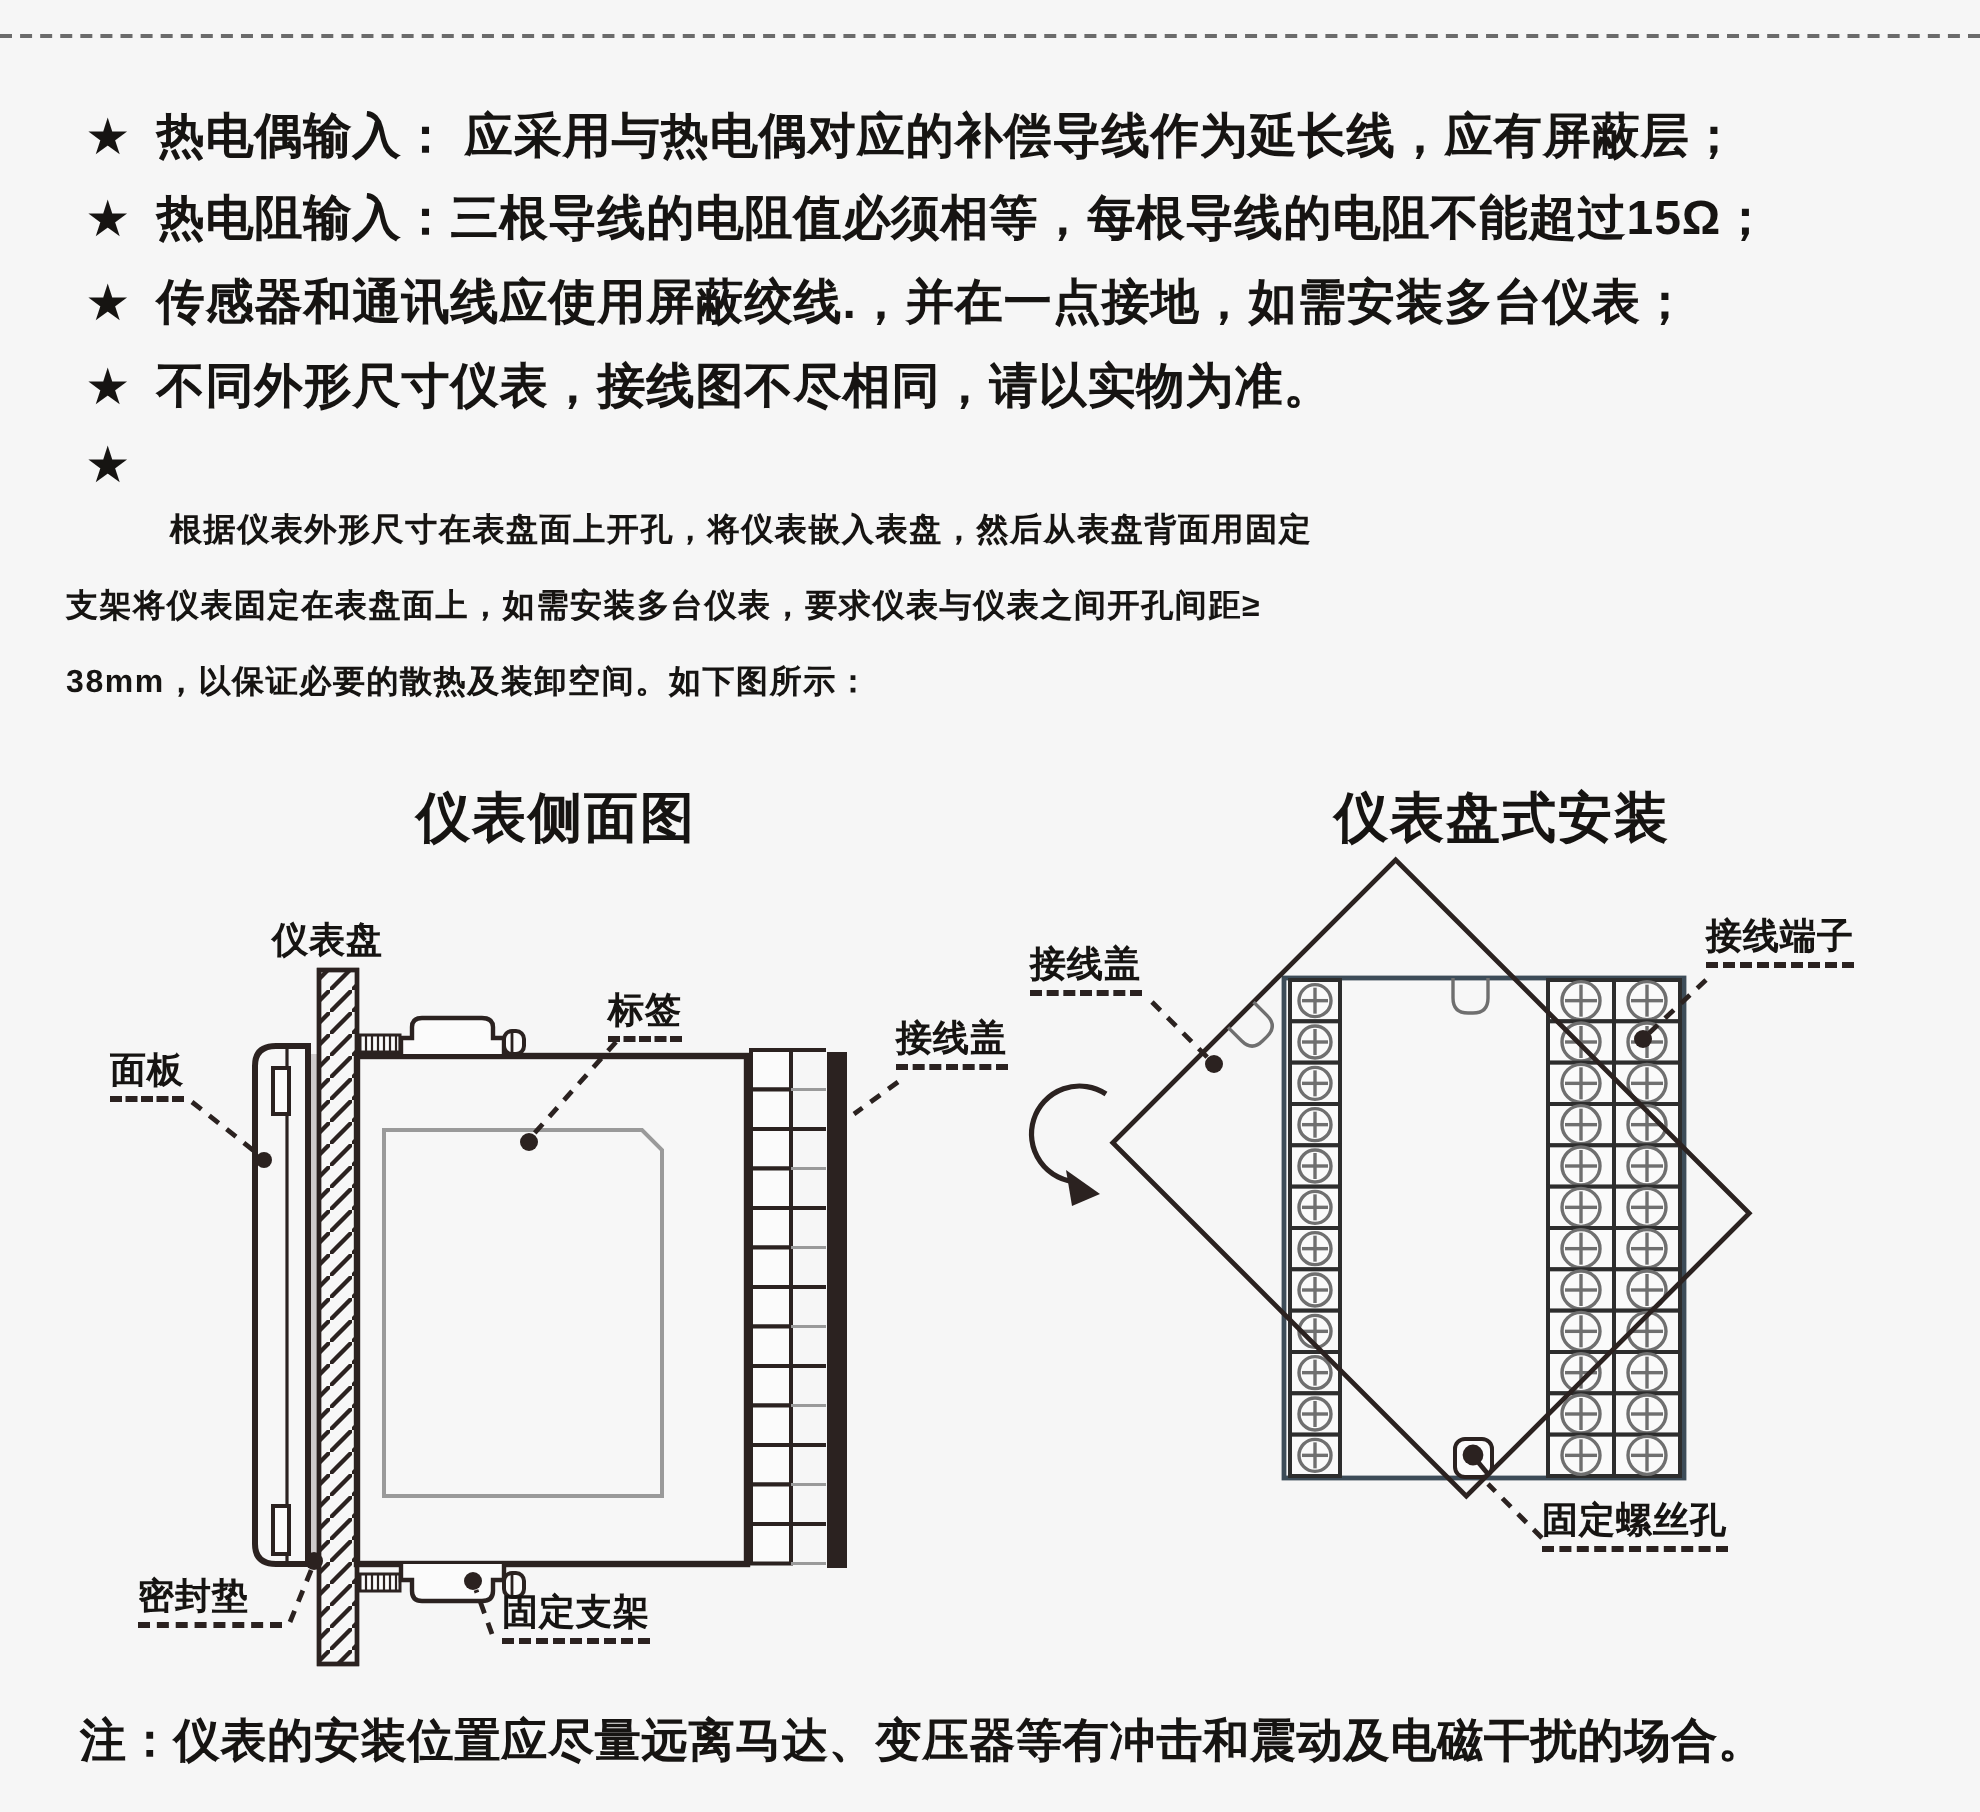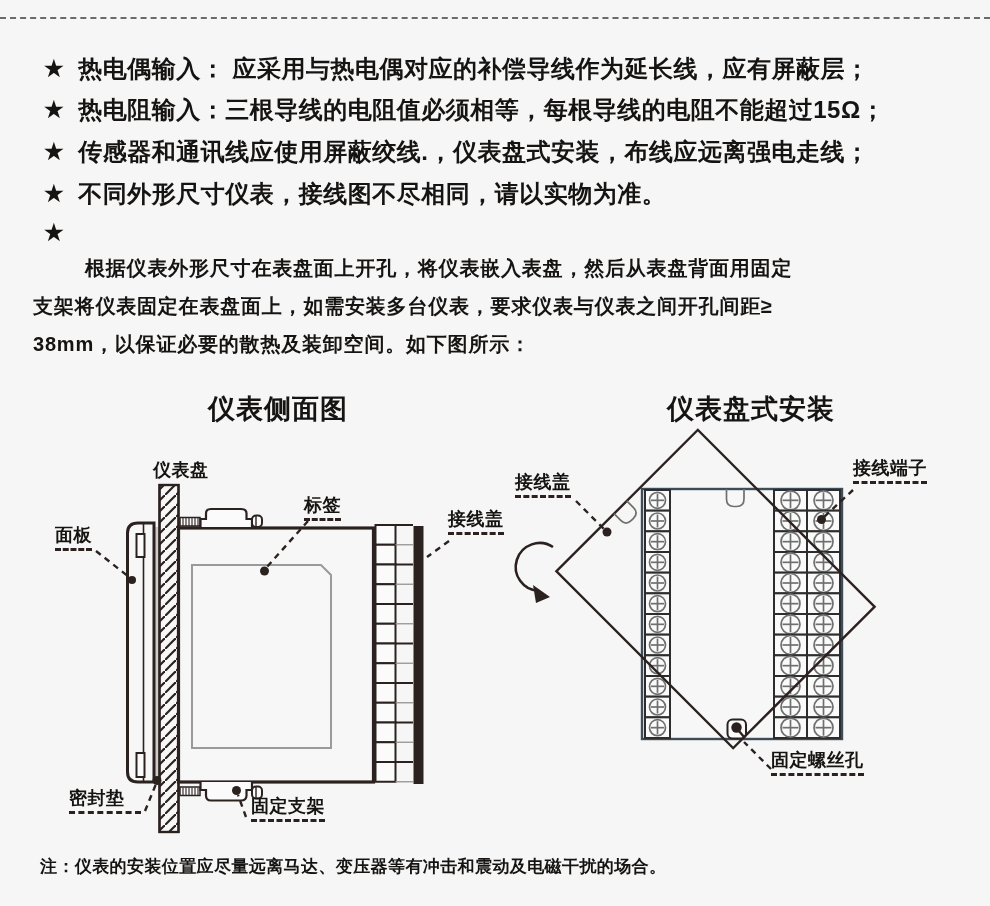--- a/index.html
+++ b/index.html
@@ -3,44 +3,44 @@
 <meta charset="utf-8">
 <style>
   html,body{margin:0;padding:0;}
   body{width:990px;height:906px;background:#f6f6f6;position:relative;overflow:hidden;
        font-family:"Liberation Sans", sans-serif;color:#161412;}
   .abs{position:absolute;}
   .top-dash{left:0;top:17px;width:990px;height:0;border-top:2.5px dashed #6b6b6b;}
   .bullet-row{display:flex;align-items:flex-start;left:44px;font-weight:700;font-size:24px;
               letter-spacing:0.5px;white-space:nowrap;line-height:1.1;}
   .bullet-star{font-size:22px;margin-right:14px;transform:translateY(1px);}
-  .para-line{left:33px;font-weight:700;font-size:20px;letter-spacing:0.8px;white-space:nowrap;line-height:1.1;}
+  .para-line{left:33px;font-weight:700;font-size:16px;letter-spacing:0.8px;white-space:nowrap;line-height:1.1;}
   .para-indent{padding-left:52px;}
   .fig-title{font-family:Liberation Mono, monospace;font-weight:700;font-size:27px;letter-spacing:1px;white-space:nowrap;}
-  .note{left:40px;top:855px;font-weight:700;font-size:17px;letter-spacing:0.4px;white-space:nowrap;}
+  .note{left:40px;top:855px;font-weight:700;font-size:23px;letter-spacing:0.4px;white-space:nowrap;}
   .dlabel{font-weight:700;font-size:18px;letter-spacing:0.5px;white-space:nowrap;line-height:1;}
   .dunder{padding-bottom:4px;border-bottom:3px dashed #2b2220;display:inline-block;}
   svg{position:absolute;left:0;top:0;}
 </style>
 </head>
 <body>
 
 <div class="abs top-dash"></div>
 
 <div class="abs bullet-row" style="top:56px">
   <span class="bullet-star">★</span>
   <span>热电偶输入： 应采用与热电偶对应的补偿导线作为延长线，应有屏蔽层；</span>
   </div>
 <div class="abs bullet-row" style="top:97px">
   <span class="bullet-star">★</span>
   <span>热电阻输入：三根导线的电阻值必须相等，每根导线的电阻不能超过15Ω；</span>
   </div>
 <div class="abs bullet-row" style="top:139px">
   <span class="bullet-star">★</span>
-  <span>传感器和通讯线应使用屏蔽绞线.，仪表盘式安装，布线应远离强电走线；</span>
+  <span>传感器和通讯线应使用屏蔽绞线.，并在一点接地，如需安装多台仪表；</span>
   </div>
 <div class="abs bullet-row" style="top:181px">
   <span class="bullet-star">★</span>
   <span>不同外形尺寸仪表，接线图不尽相同，请以实物为准。</span>
   </div>
 <div class="abs bullet-row" style="top:220px">
   <span class="bullet-star">★</span>
   </div>
 
 <div class="abs para-line para-indent" style="top:257px">根据仪表外形尺寸在表盘面上开孔，将仪表嵌入表盘，然后从表盘背面用固定</div>
@@ -308,21 +308,21 @@
     </g>
     <g fill="#2b2220">
       <circle cx="607" cy="532" r="4.5"></circle>
       <circle cx="821.5" cy="519.5" r="4.5"></circle>
       <circle cx="736.5" cy="727.5" r="5.2"></circle>
     </g>
     <line x1="739" y1="731" x2="744" y2="737" stroke="#2b2220" stroke-width="2.4"></line>
   </g>
 </svg>
 
-<div class="abs dlabel" style="left:153px;top:461px">仪表盘</div>
+<div class="abs dlabel" style="left:136px;top:461px">仪表盘</div>
 <div class="abs dlabel" style="left:55px;top:526px"><span class="dunder">面板</span></div>
 <div class="abs dlabel" style="left:304px;top:496px"><span class="dunder">标签</span></div>
 <div class="abs dlabel" style="left:448px;top:510px"><span class="dunder">接线盖</span></div>
 <div class="abs dlabel" style="left:69px;top:789px"><span class="dunder" style="padding-right:16px">密封垫</span></div>
 <div class="abs dlabel" style="left:251px;top:797px"><span class="dunder">固定支架</span></div>
 
 <div class="abs dlabel" style="left:515px;top:473px"><span class="dunder">接线盖</span></div>
 <div class="abs dlabel" style="left:853px;top:459px"><span class="dunder">接线端子</span></div>
 <div class="abs dlabel" style="left:771px;top:751px"><span class="dunder">固定螺丝孔</span></div>
 

